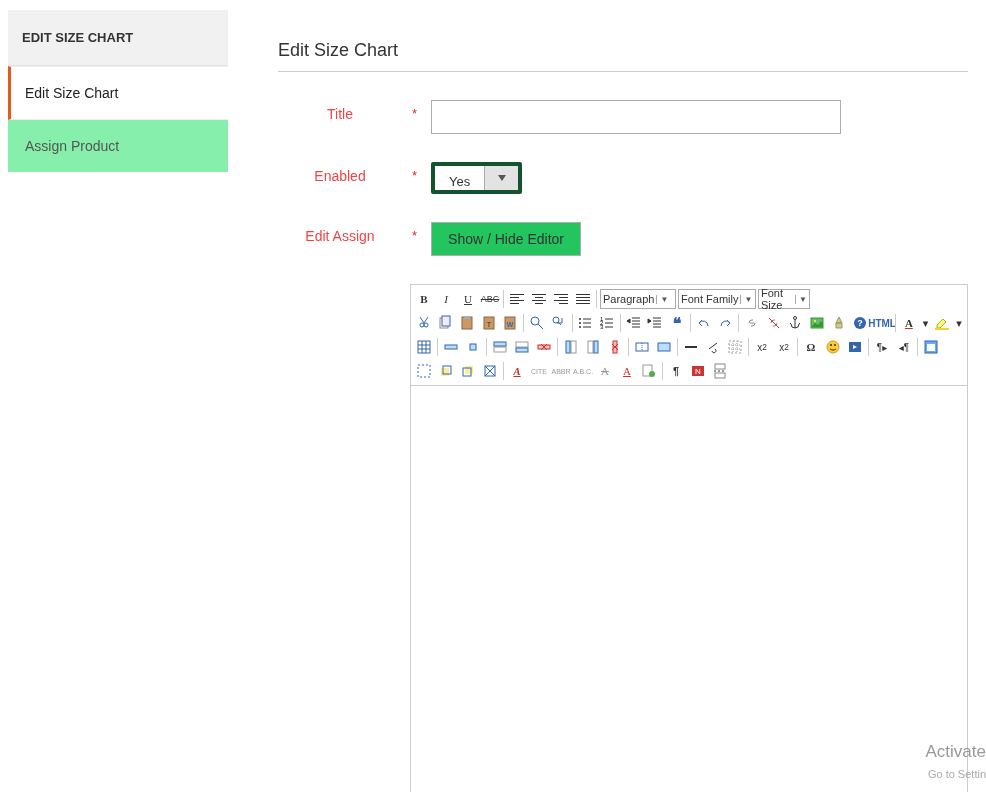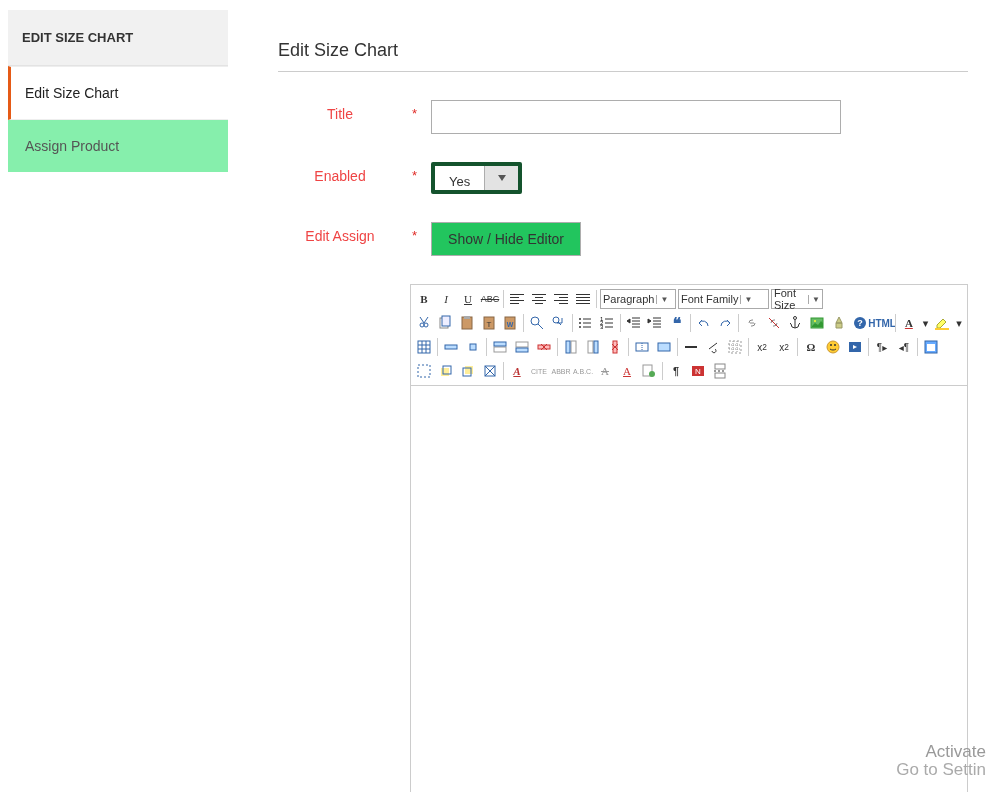--- a/index.html
+++ b/index.html
@@ -29,28 +29,28 @@
   .btn-toggle { padding: 8px 16px; background:#22c55e; border:1px solid #adadad; color:#333; font-size:14px; cursor:pointer; }
   
   .editor-box { border:1px solid #ccc; width:558px; position:relative; }
   .toolbar { border-bottom:1px solid #ccc; padding:2px; background:#fff; }
   .tb-row { display:flex; align-items:center; flex-wrap:nowrap; padding:1px 0; }
   .tb-btn { width:20px; height:20px; margin:1px; display:inline-flex; align-items:center; justify-content:center; cursor:pointer; font-size:11px; background:#fff; }
   .tb-sep { width:1px; height:18px; background:#ccc; margin:0 2px; }
   .tb-dd { height:20px; border:1px solid #aaa; font-size:11px; padding:0 2px; margin:1px; background:#fff; cursor:pointer; display:inline-flex; align-items:center; }
   .tb-dd .arr { margin-left:2px; font-size:8px; color:#555; border-left:1px solid #aaa; padding-left:3px; }
   .dd-para { width:76px; }
-  .dd-ff { width:91px; }
+  .dd-ff { width:78px; }
   .dd-fs { width:52px; }
   .ico-svg { width:16px; height:16px; }
   
   .editor-area { width:100%; height:475px; border:none; resize:none; outline:none; padding:4px; font-family:inherit; }
   
   .watermark { position:absolute; right:0; bottom:30px; color:#999; font-size:17px; font-weight:400; }
-  .watermark-sub { position:absolute; right:0; bottom:12px; color:#aaa; font-size:17px; }
+  .watermark-sub { position:absolute; right:0; bottom:12px; color:#aaa; font-size:11px; }
 </style>
 </head>
 <body>
 
 <div class="sidebar">
   <div class="sidebar-head">EDIT SIZE CHART</div>
   <div class="sidebar-tab active">Edit Size Chart</div>
   <div class="sidebar-tab inactive">Assign Product</div>
 </div>
 

